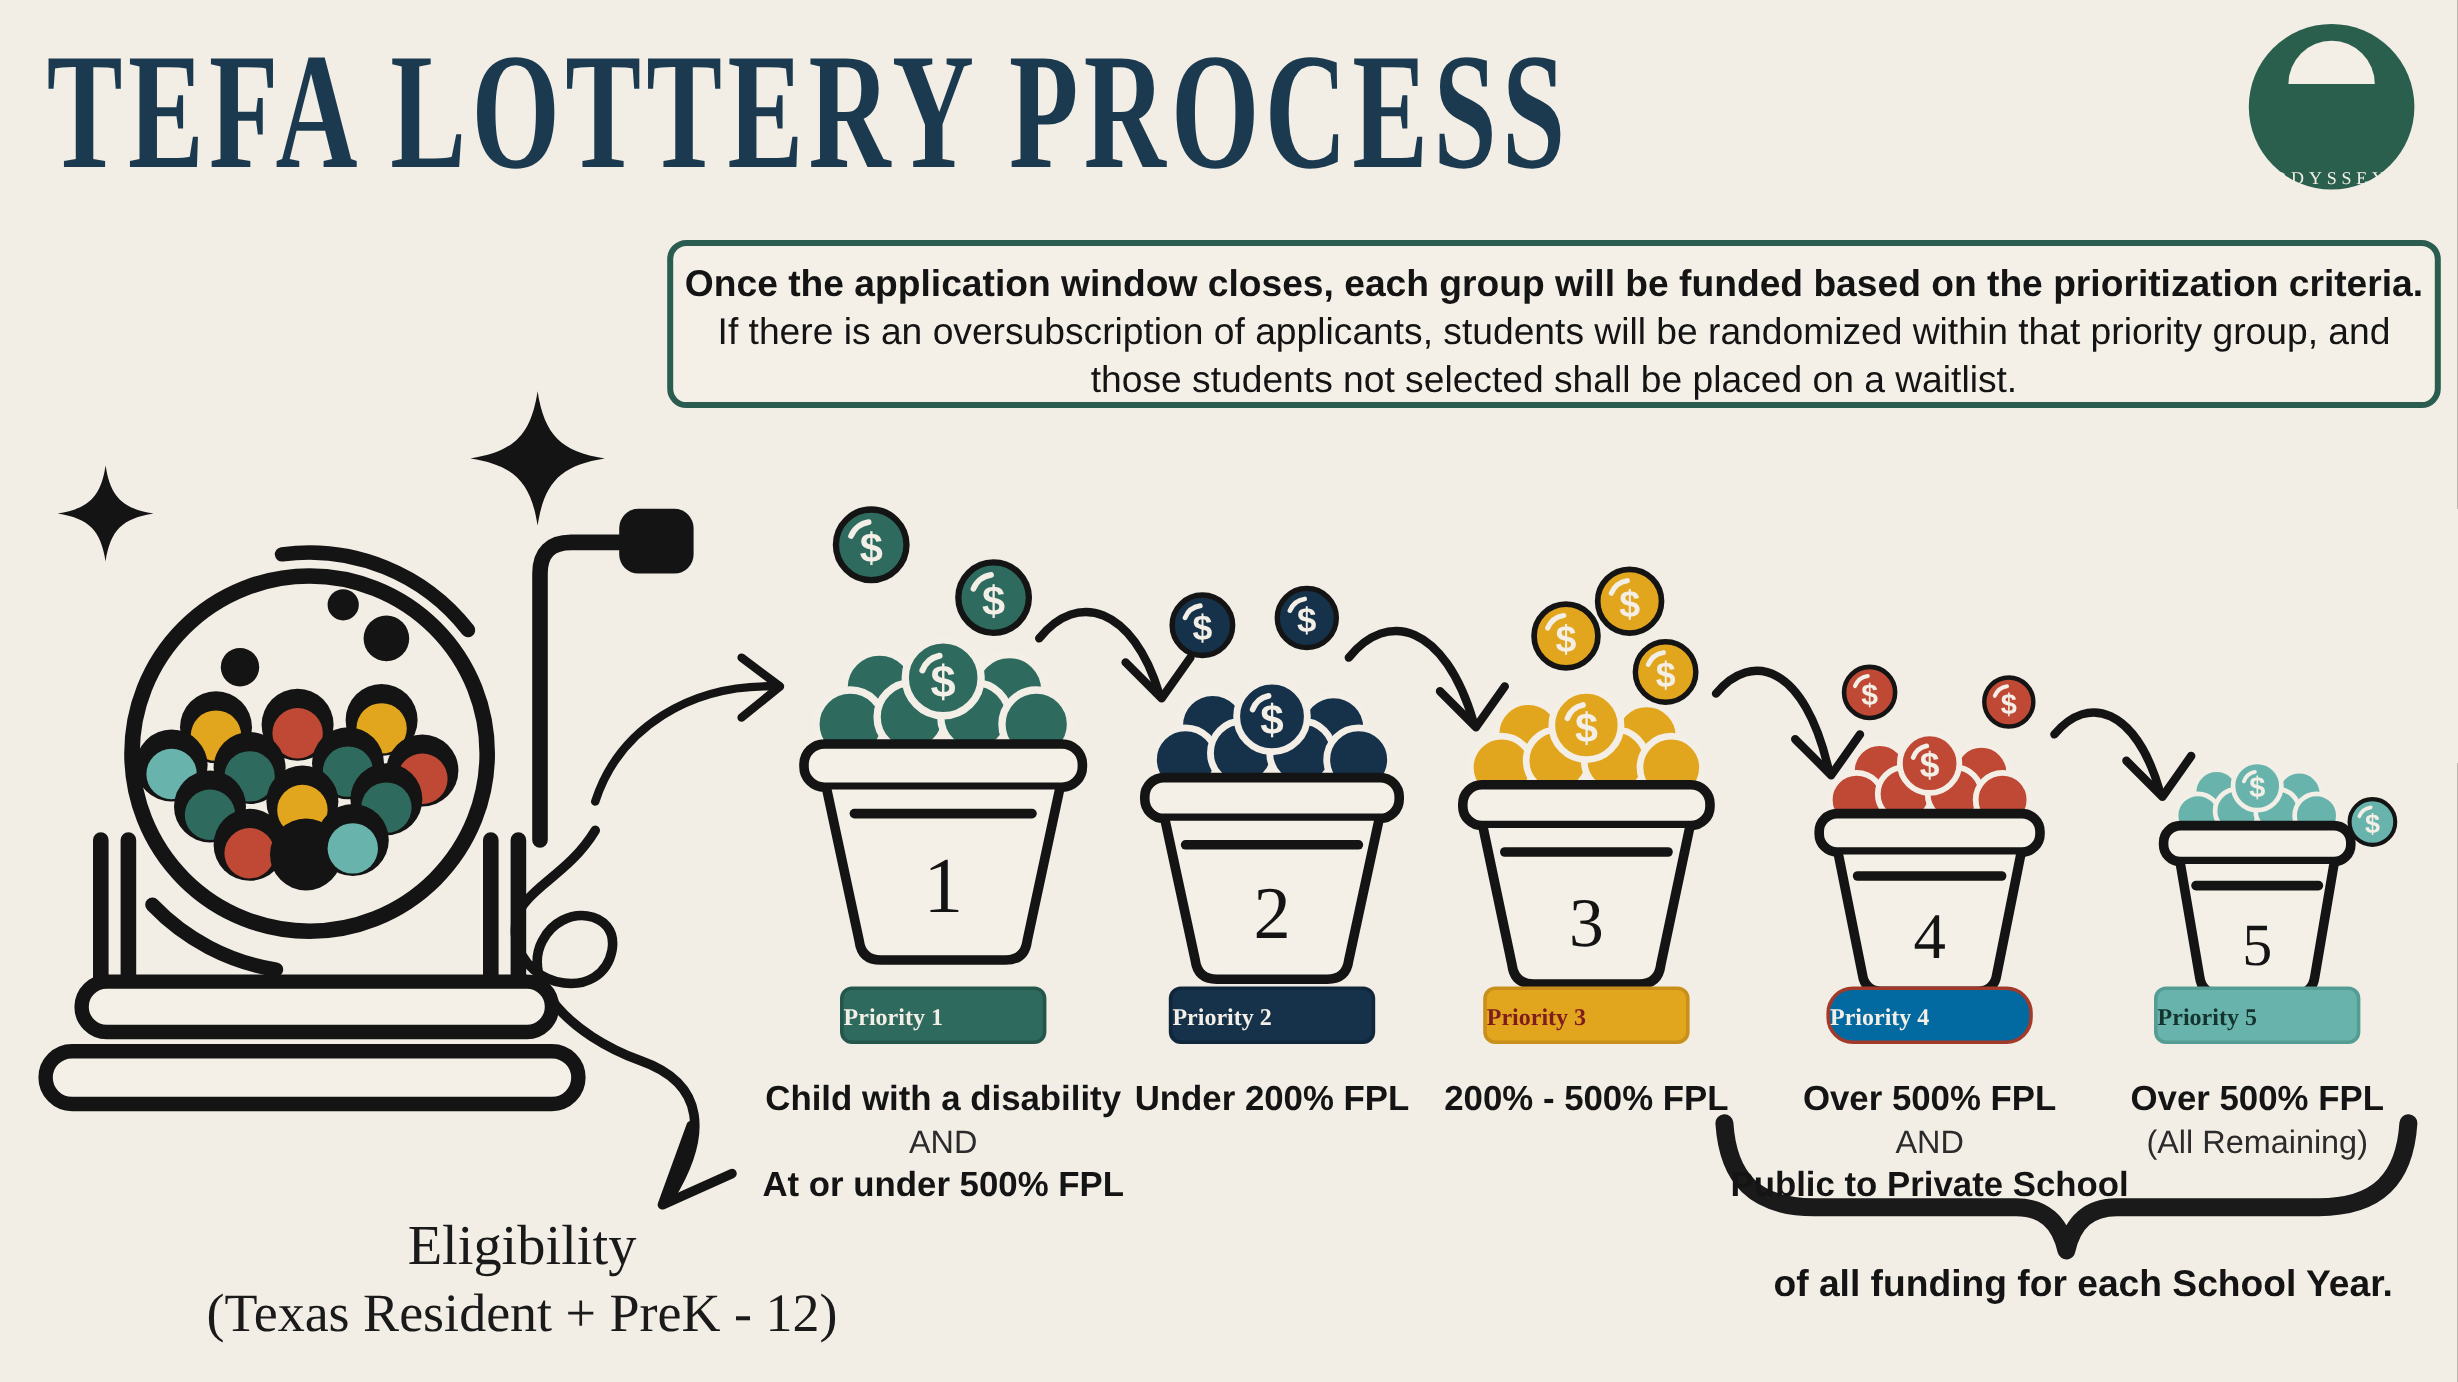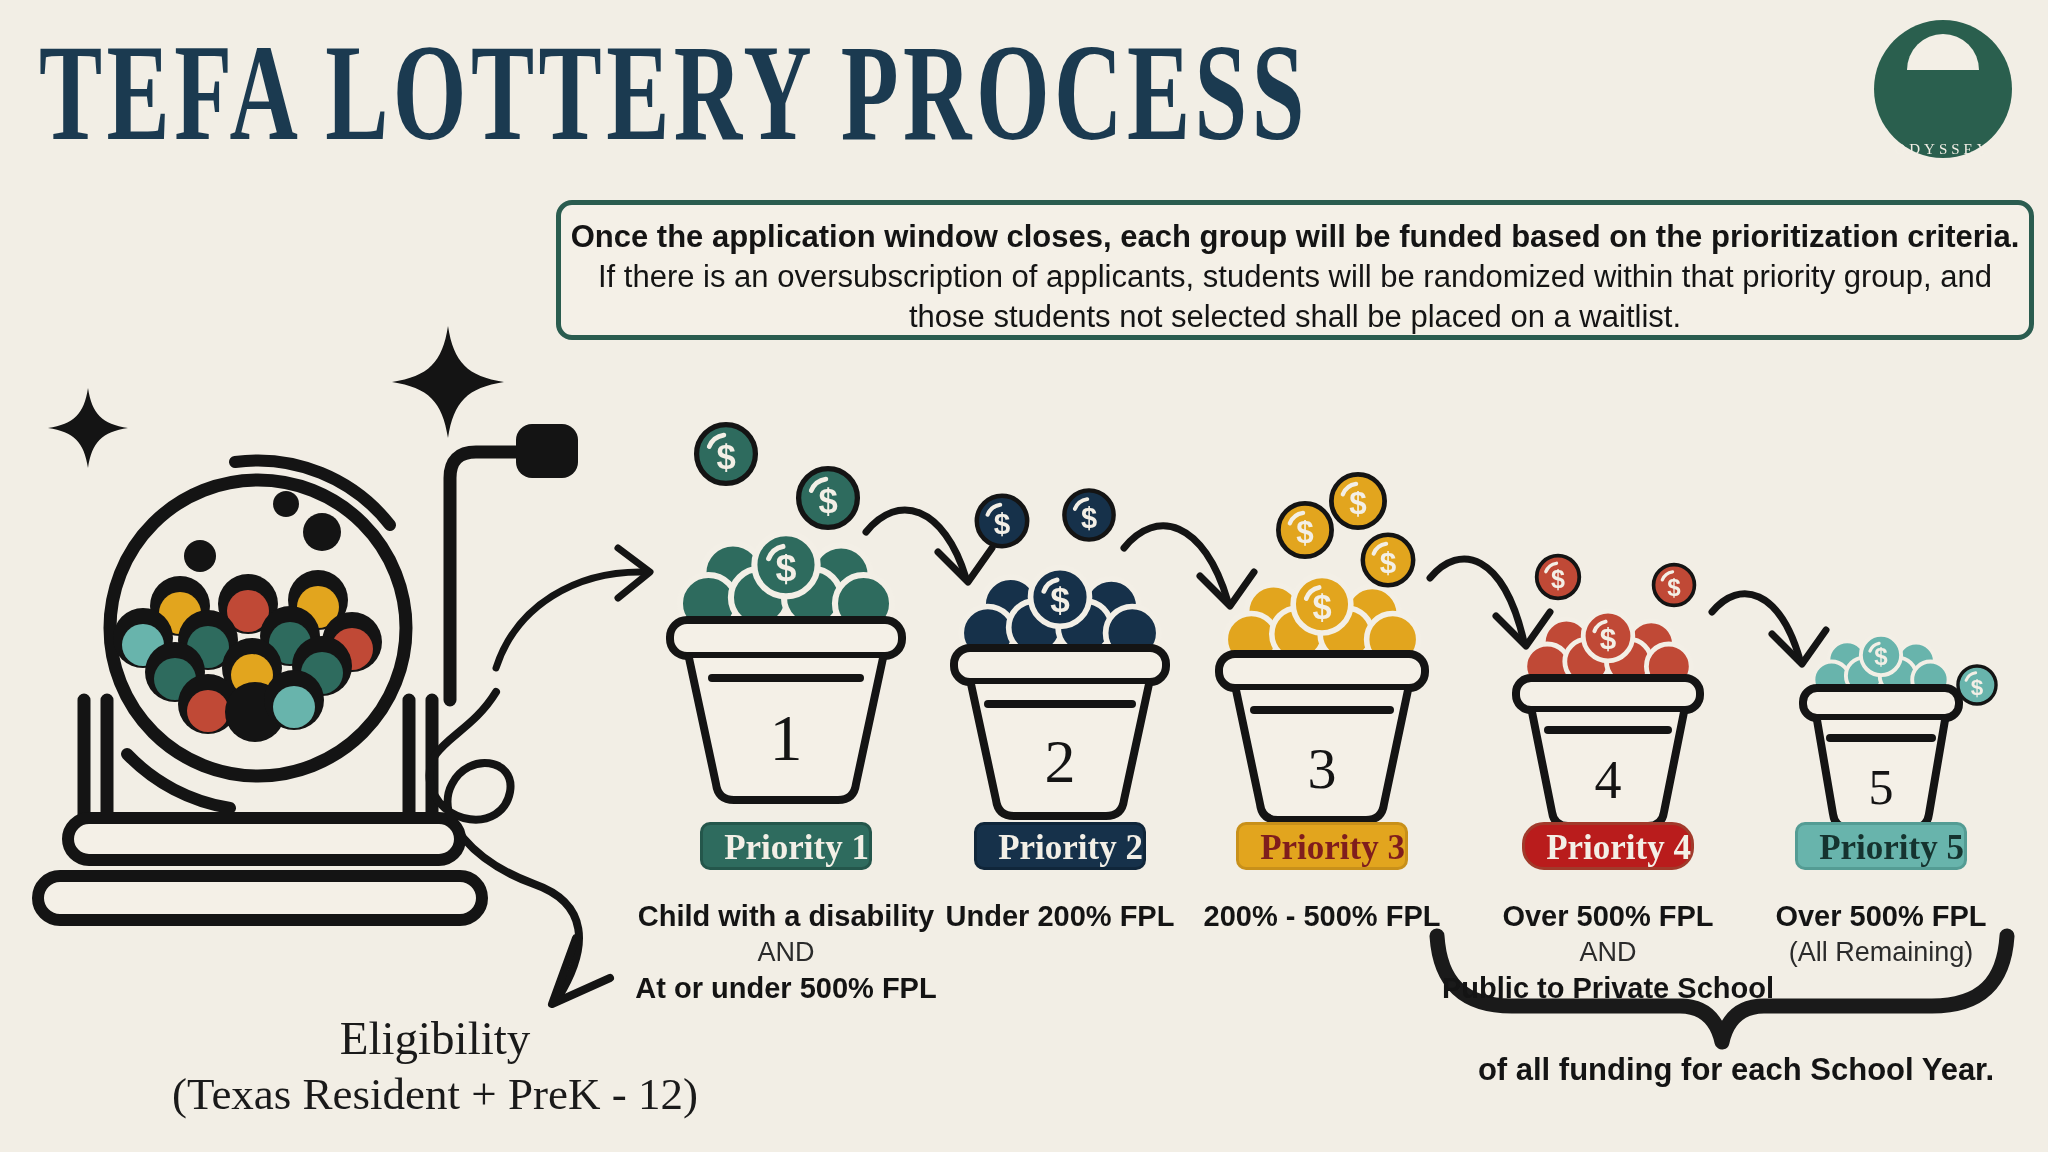--- a/index.html
+++ b/index.html
@@ -17,26 +17,26 @@
         letter-spacing:4px;margin-top:2px;}
   
   .infobox{position:absolute;left:535px;top:200px;width:1478px;height:140px;box-sizing:border-box;
         border:5px solid #2A5C4F;border-radius:16px;background:#F4F0E7;text-align:center;
         font-family:Liberation Sans, sans-serif;color:#141414;font-size:31px;line-height:40px;padding-top:12px;margin-left:21px;}
   .infobox .b{font-weight:bold;}
   
   #art{position:absolute;left:0;top:0;}
   
   .badge{position:absolute;top:822px;width:172px;height:48px;line-height:46px;border-radius:10px;
-        font-family:"Liberation Serif",serif;font-weight:bold;font-size:35px;text-align:right;
+        font-family:"Liberation Serif",serif;font-weight:bold;font-size:20px;text-align:left;
         box-sizing:border-box;border:3px solid transparent;}
   .badge.p1{left:700px;background:#2E6B5E;border-color:#24564B;color:#F3EFE6;}
   .badge.p2{left:974px;background:#16314A;border-color:#10263A;color:#F3EFE6;}
   .badge.p3{left:1236px;background:#E2A51E;border-color:#C8901A;color:#7f1d1d;}
-  .badge.p4{left:1522px;background:#b91c1c;border-color:#A13A2B;color:#F3EFE6;border-radius:22px;}
+  .badge.p4{left:1522px;background:#0369a1;border-color:#A13A2B;color:#F3EFE6;border-radius:22px;}
   .badge.p5{left:1795px;background:#68B4AC;border-color:#549C94;color:#15332F;}
   
   .crit{position:absolute;top:882px;width:340px;text-align:center;color:#141414;margin-top:16px;}
   .crit .l{font-weight:bold;font-size:29px;line-height:36px;white-space:nowrap;}
   .crit .l.reg{font-weight:normal;font-size:27px;color:#2b2b2b;}
   .crit.c1{left:616px;} .crit.c2{left:890px;} .crit.c3{left:1152px;}
   .crit.c4{left:1438px;} .crit.c5{left:1711px;}
   
   .elig{position:absolute;left:150px;top:1010px;width:570px;text-align:center;
         font-family:"Liberation Serif",serif;color:#1A1A1A;}

